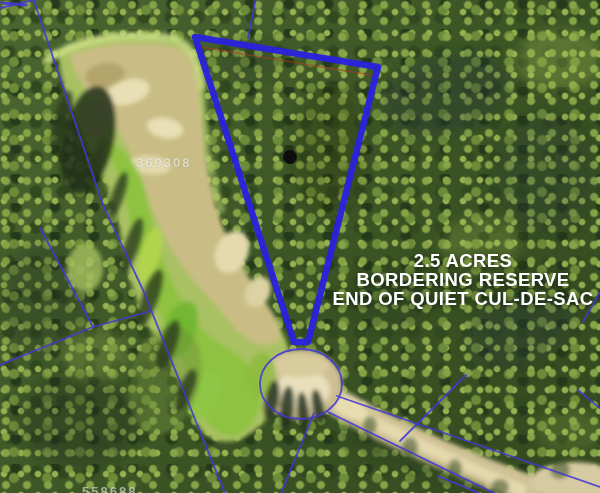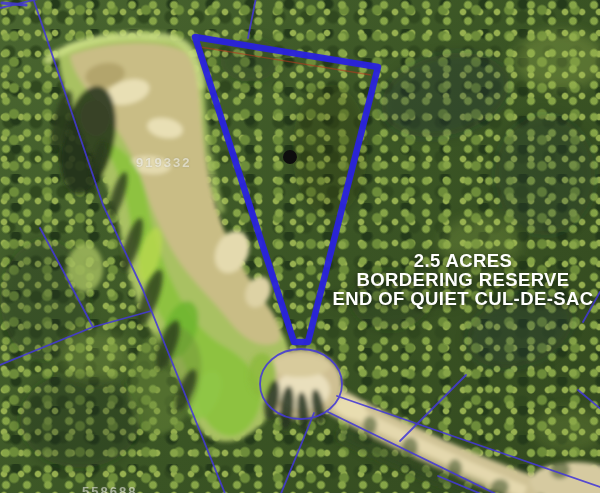--- a/index.html
+++ b/index.html
@@ -163,21 +163,21 @@
     </g>
 
     <g>
       <path d="M200,47 L371,75" stroke="#b43a1e" stroke-width="1.3" opacity=".6" fill="none"></path>
       <path d="M195,37 L378,67 L308,342 L294,342 Z" fill="none" stroke-width="6.5" opacity=".96" stroke-linejoin="round" stroke-linecap="round" stroke="#2a22dd"></path>
     </g>
 
     <circle cx="290" cy="157" r="7" fill="#0d0d0d"></circle>
   </svg>
 
-  <div class="parcel-label main">919332</div>
+  <div class="parcel-label main">369308</div>
   <div class="parcel-label bottom">558688</div>
 
   <div class="headline">
     <div>2.5 ACRES</div>
     <div>BORDERING RESERVE</div>
     <div>END OF QUIET CUL-DE-SAC</div>
   </div>
 
 </div>
 

